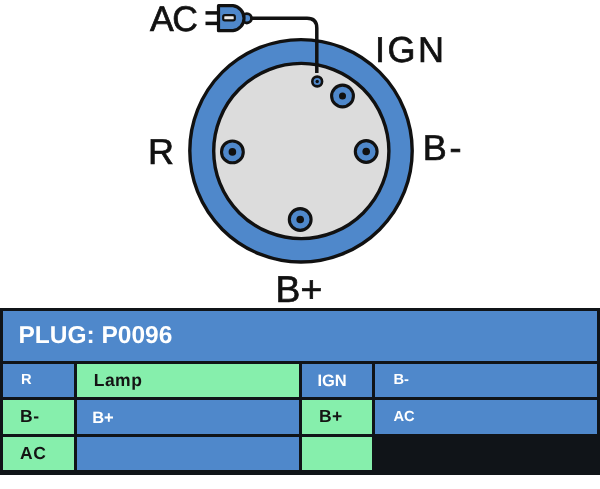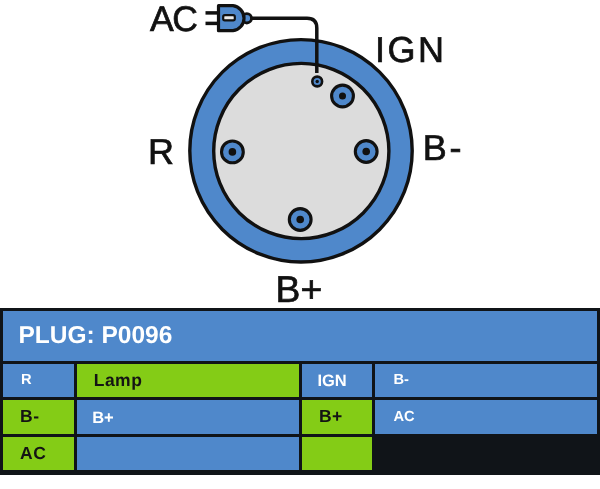--- a/index.html
+++ b/index.html
@@ -4,21 +4,21 @@
 <style>
   html,body{margin:0;padding:0;overflow:hidden;}
   body{width:600px;height:489px;background:#ffffff;font-family:"Liberation Sans",sans-serif;overflow:hidden;position:relative;-webkit-font-smoothing:antialiased;text-rendering:geometricPrecision;}
   #diagram{position:absolute;left:0;top:0;}
   #tbl{position:absolute;left:0px;top:308px;width:594px;background:#101418;
        display:grid;grid-template-columns:70.7px 222.2px 70.5px 221.6px;
        grid-template-rows:49.5px 33.5px 33.5px 33.8px;gap:3px;padding:3px 3px 5px 3px;box-sizing:content-box;}
   .hd{grid-column:1/5;background:#4f88cb;color:#fff;font-weight:bold;font-size:24.5px;letter-spacing:0px;display:flex;align-items:center;padding-left:15.5px;}
   .b{background:#4f88cb;color:#fff;font-weight:bold;font-size:14.7px;display:flex;align-items:center;padding-left:18px;box-sizing:border-box;}
   .b2{background:#4f88cb;color:#fff;font-weight:bold;font-size:16.5px;display:flex;align-items:center;padding-left:15.5px;padding-top:2.5px;box-sizing:border-box;}
-  .g{background:#84cc16;color:#141414;font-weight:bold;font-size:17.5px;letter-spacing:0.5px;display:flex;align-items:center;padding-left:17px;box-sizing:border-box;}
+  .g{background:#86efac;color:#141414;font-weight:bold;font-size:17.5px;letter-spacing:0.5px;display:flex;align-items:center;padding-left:17px;box-sizing:border-box;}
 </style>
 </head>
 <body>
 <svg id="diagram" width="600" height="320" viewBox="0 0 600 320" font-family="Liberation Sans, sans-serif">
 
   <circle cx="301" cy="150.8" r="111.2" fill="#4f88cb" stroke="#111" stroke-width="3.4"></circle>
 
   <circle cx="301.3" cy="151" r="87.6" fill="#dcdcdc" stroke="#111" stroke-width="3.4"></circle>
 
   <path d="M 252,18.2 L 307,18.2 Q 316.8,18.2 316.8,28 L 316.8,73" fill="none" stroke="#111" stroke-width="3.5"></path>

